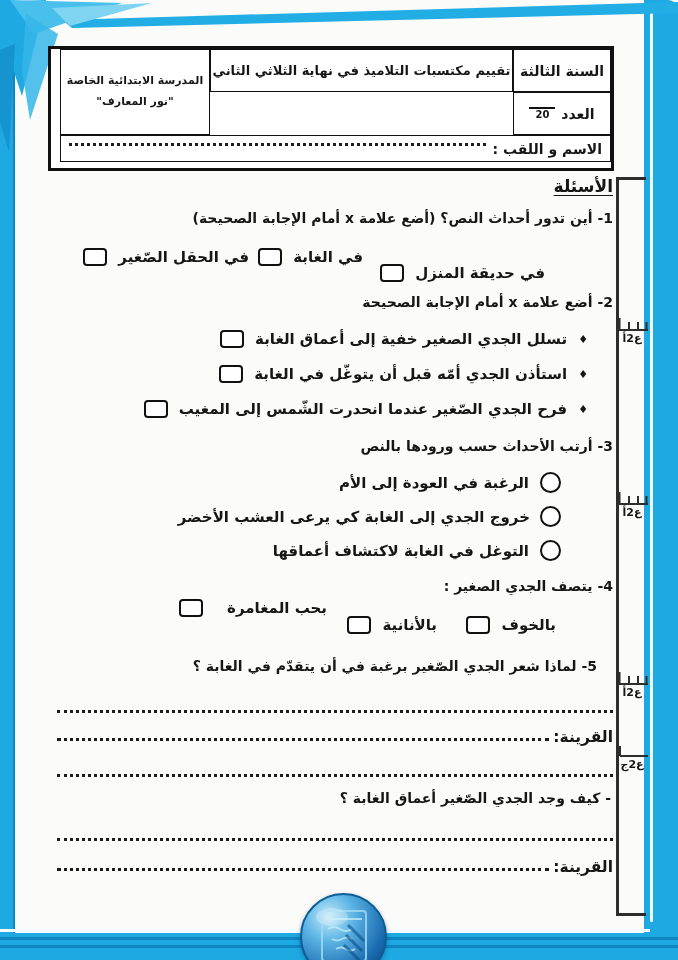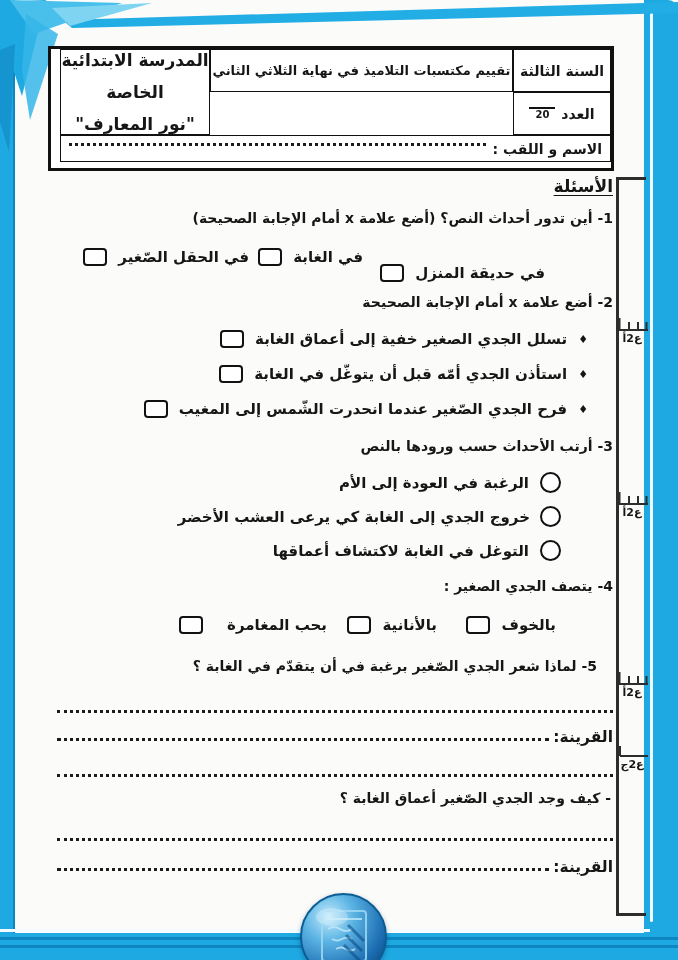--- a/index.html
+++ b/index.html
@@ -14,21 +14,21 @@
   .bstripe{position:absolute;left:0;width:678px;height:3px;background:#0d86c2;}
   .topdecor{position:absolute;left:0;top:0;width:678px;height:160px;pointer-events:none;}
   
   .htable{position:absolute;left:48px;top:46px;width:560px;height:119px;border:3px solid #111;
           display:grid;grid-template-columns:98px 303px 150px;grid-template-rows:43px 43px 27px;background:#fff;}
   .hcell{border:1.5px solid #111;display:flex;align-items:center;justify-content:center;font-weight:700;text-align:center;}
   .cell-grade{grid-column:1;grid-row:1;font-size:14px;}
   .cell-score{grid-column:1;grid-row:2;font-size:14px;gap:6px;}
   .cell-title{grid-column:2;grid-row:1;font-size:13px;}
   .cell-subject{grid-column:2;grid-row:2;font-size:15px;}
-  .cell-school{grid-column:3;grid-row:1 / span 2;flex-direction:column;font-size:17px;line-height:1.9;}
+  .cell-school{grid-column:3;grid-row:1 / span 2;flex-direction:column;font-size:11px;line-height:1.9;}
   .cell-name{grid-column:1 / span 3;grid-row:3;justify-content:flex-start;padding:0 8px;font-size:14px;gap:6px;}
   .frac{display:inline-block;font-size:10px;font-weight:700;border-top:2.5px solid #111;padding:0 6px;line-height:1.1;}
   
   .content{position:absolute;left:55px;top:170px;width:558px;height:770px;font-weight:700;}
   .row{position:absolute;white-space:nowrap;}
   .sec-title{top:6px;right:0;font-size:17px;text-decoration:underline;text-underline-offset:3px;}
   .prompt{font-size:14px;}
   .q1-text{top:40px;right:0;}
   .q2-text{top:124px;right:0;}
   .q3-text{top:268px;right:0;}
@@ -151,21 +151,21 @@
 
     <div class="row prompt q4-text">4- يتصف الجدي الصغير :</div>
     <div class="row opt" style="top:446px;right:57px;">
       <span>بالخوف</span>
       <span class="cb"></span>
     </div>
     <div class="row opt" style="top:446px;right:176px;">
       <span>بالأنانية</span>
       <span class="cb"></span>
     </div>
-    <div class="row opt" style="top:446px;right:286px;gap:24px;">
+    <div class="row opt" style="top:429px;right:286px;gap:24px;">
       <span>بحب المغامرة</span>
       <span class="cb"></span>
     </div>
 
     <div class="row prompt q5-text">5- لماذا شعر الجدي الصّغير برغبة في أن يتقدّم في الغابة ؟</div>
     <div class="row dotline dl1"></div>
     <div class="row ev-row ev1">
       <span class="ev-label">القرينة:</span>
       <span class="ev-fill"></span>
     </div>

